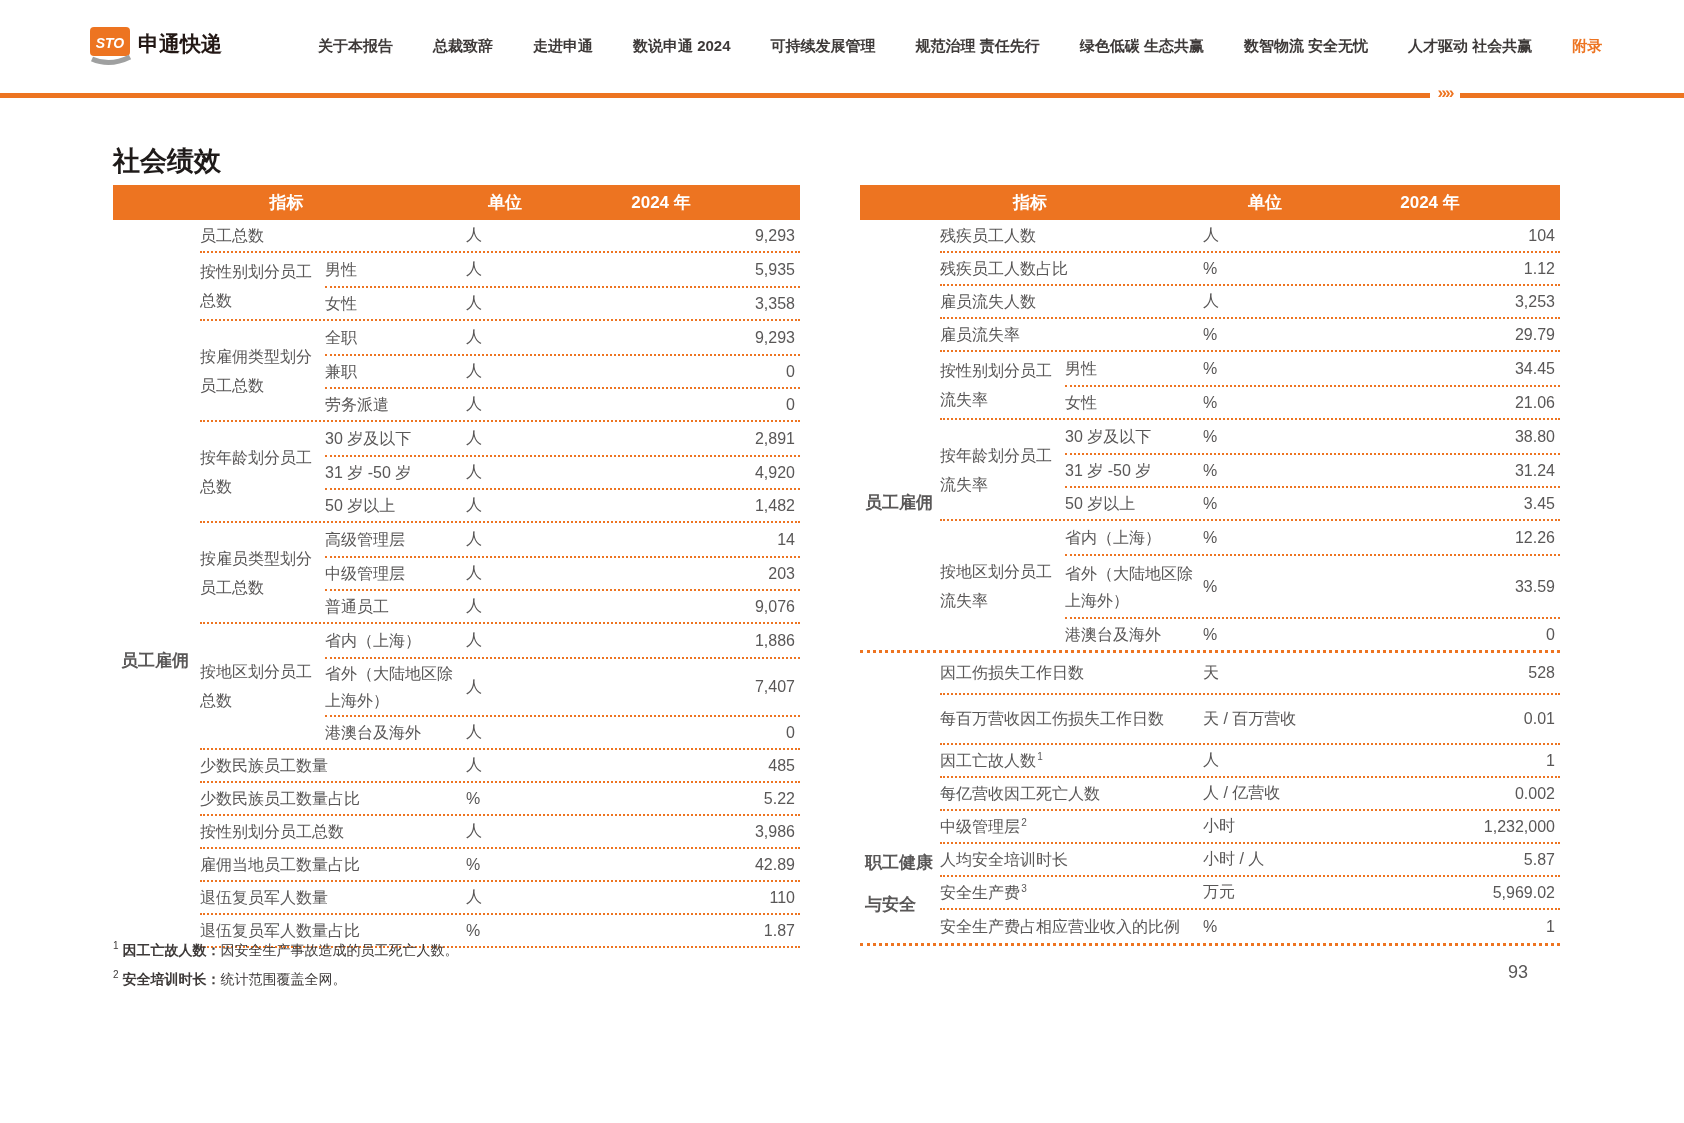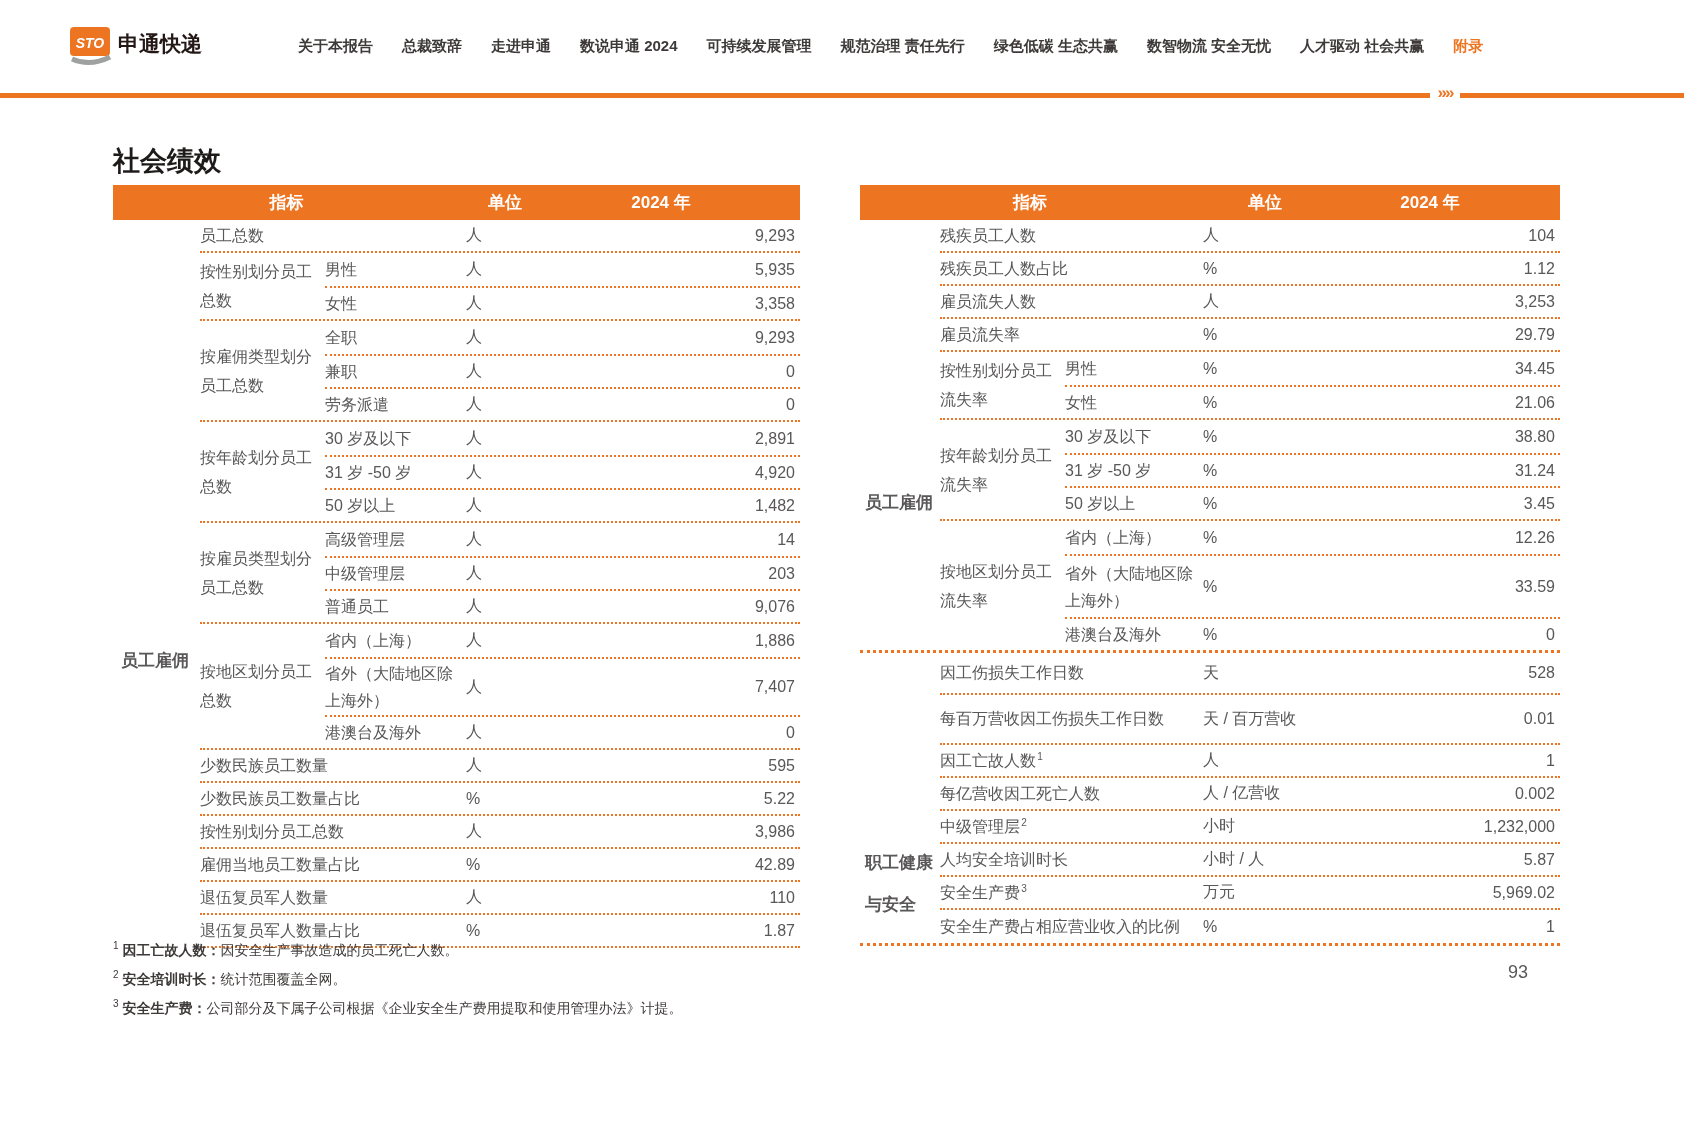--- a/index.html
+++ b/index.html
@@ -5,22 +5,22 @@
   * { margin:0; padding:0; box-sizing:border-box; }
   html,body { width:1684px; height:1123px; }
   body {
     position:relative; background:#ffffff; overflow:hidden;
     font-family:"Liberation Sans","DejaVu Sans",sans-serif;
     color:#595757;
   }
   
   .topbar { position:absolute; top:0; left:0; width:1684px; height:93px;
             display:flex; align-items:center; background:#fff; }
-  .logo { margin-left:68px; display:flex; align-items:center; cursor:pointer; }
-  .nav { margin-left:auto; margin-right:229px; display:flex; gap:29px; align-items:center; }
+  .logo { margin-left:88px; display:flex; align-items:center; cursor:pointer; }
+  .nav { margin-left:auto; margin-right:229px; display:flex; gap:40px; align-items:center; }
   .nav-item { font-size:15px; font-weight:700; color:#3E3A39; white-space:nowrap; cursor:pointer; }
   .nav-item.active { color:#ED7421; }
   .rule { position:absolute; top:93px; left:0; width:1684px; height:5px; background:#ED7421; }
   .rule-deco { position:absolute; top:82px; left:1430px; width:30px; height:22px;
                background:#fff; color:#ED7421; font-weight:700; font-size:17px;
                text-align:center; line-height:22px; letter-spacing:-2px; }
   
   .page-title { position:absolute; left:113px; top:143px; font-size:27px; font-weight:700; color:#1E1A19; }
   
   .tbl { position:absolute; top:185px; font-size:16px; }
@@ -212,21 +212,21 @@
           <span class="i-label">港澳台及海外</span>
           <span class="i-unit">人</span>
           <span class="r-val">0</span>
         </div>
       </div>
     </div>
 
     <div class="row">
       <span class="r-label">少数民族员工数量</span>
       <span class="r-unit">人</span>
-      <span class="r-val">595</span>
+      <span class="r-val">485</span>
     </div>
     <div class="row">
       <span class="r-label">少数民族员工数量占比</span>
       <span class="r-unit">%</span>
       <span class="r-val">5.22</span>
     </div>
     <div class="row">
       <span class="r-label">按性别划分员工总数</span>
       <span class="r-unit">人</span>
       <span class="r-val">3,986</span>
@@ -385,19 +385,15 @@
 
 <div class="footnotes">
   <div class="fn">
     <sup class="mark">1</sup>
     <span class="term">因工亡故人数：</span><span>因安全生产事故造成的员工死亡人数。</span>
   </div>
   <div class="fn">
     <sup class="mark">2</sup>
     <span class="term">安全培训时长：</span><span>统计范围覆盖全网。</span>
   </div>
-  <div class="fn">
-    <sup class="mark">3</sup>
-    <span class="term">安全生产费：</span><span>公司部分及下属子公司根据《企业安全生产费用提取和使用管理办法》计提。</span>
-  </div>
 </div>
 
 <div class="page-num">93</div>
 
 </body></html>

